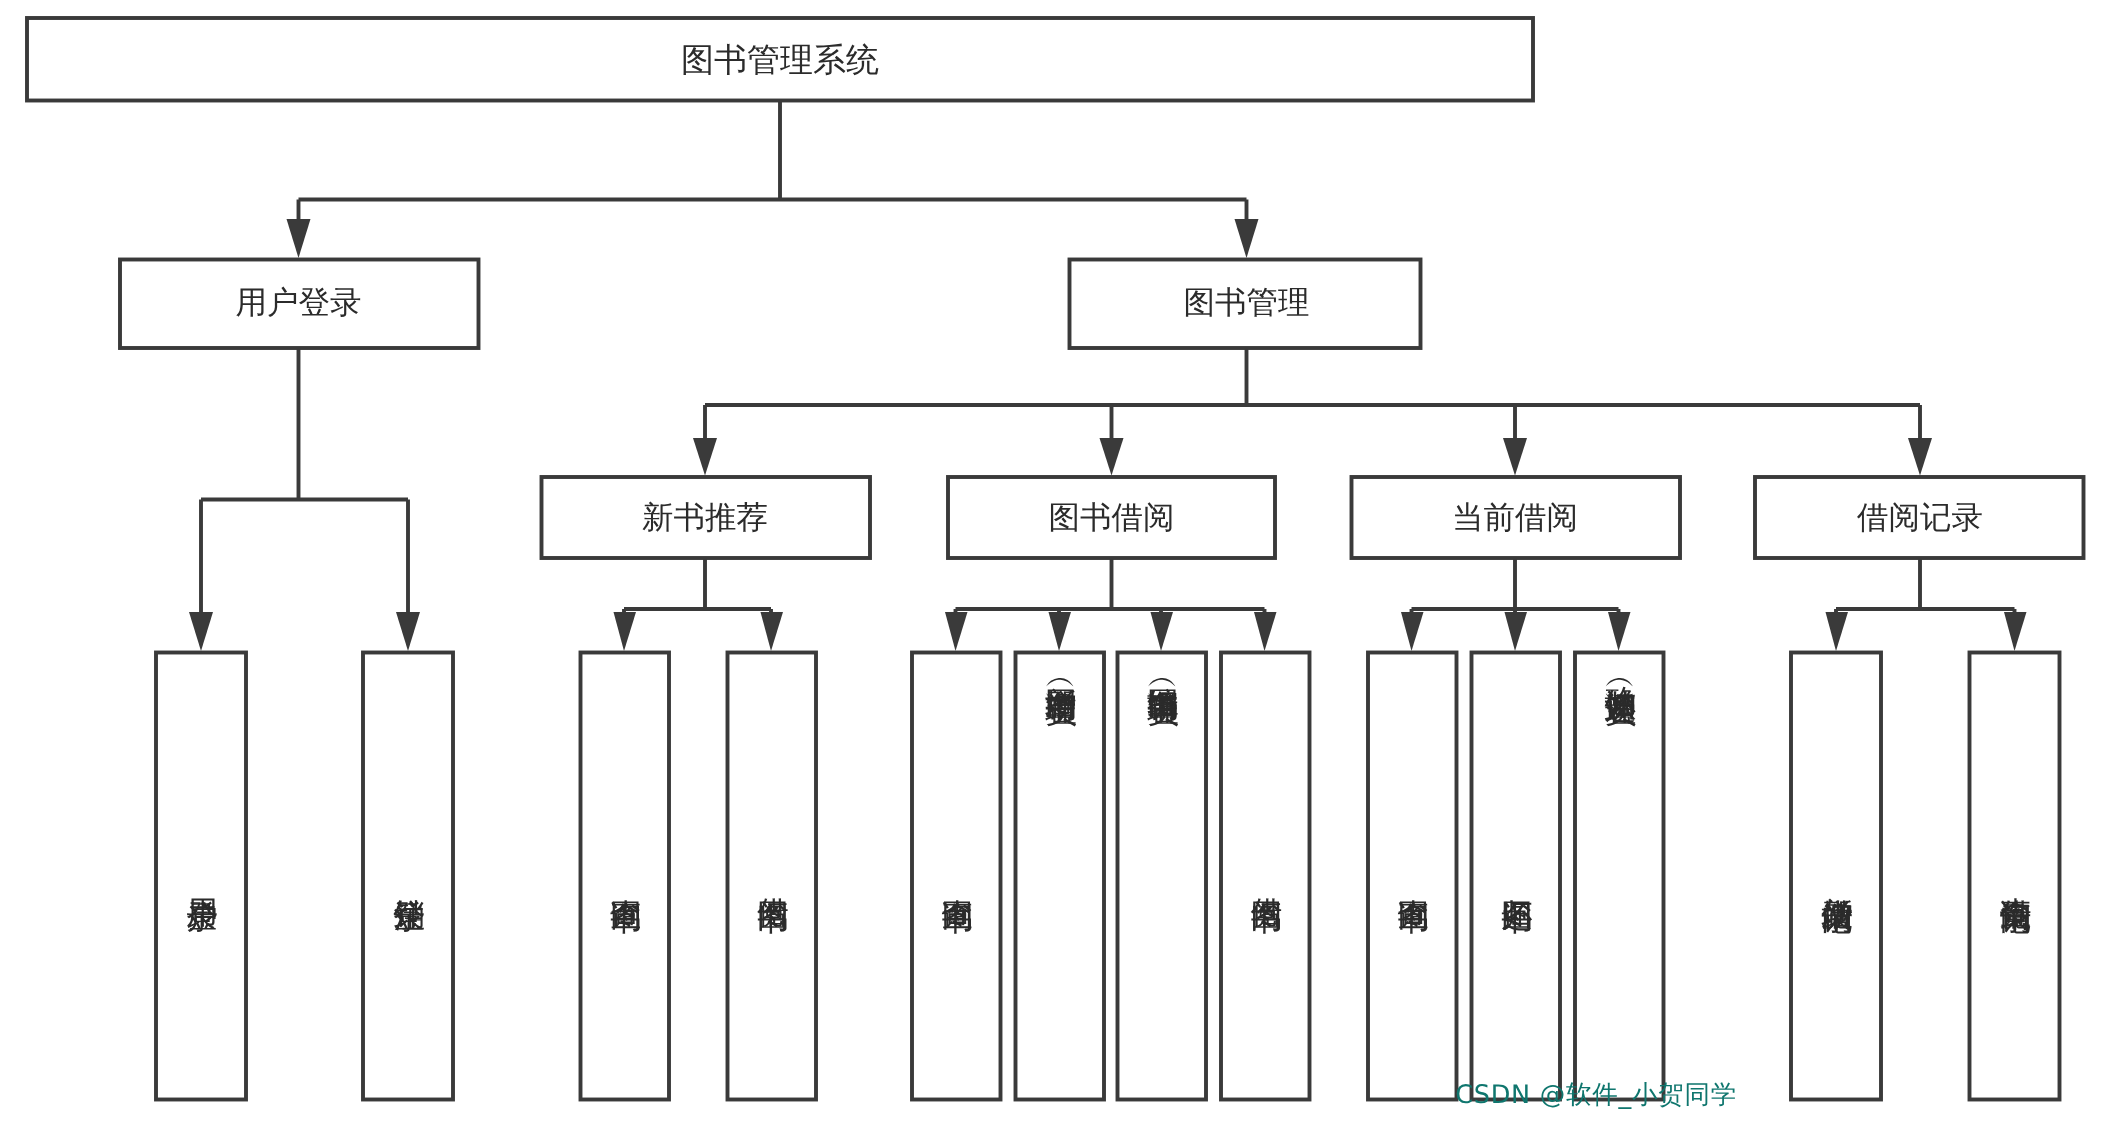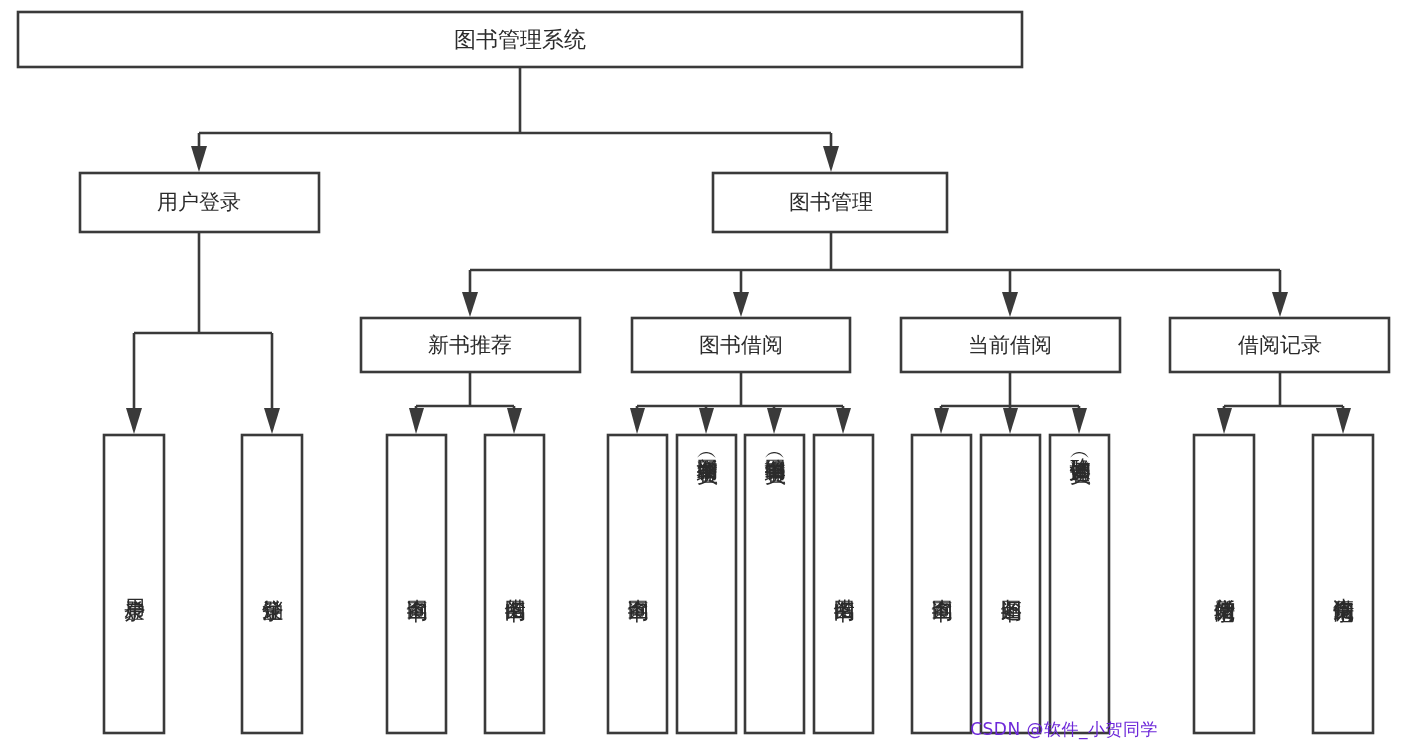--- a/index.html
+++ b/index.html
@@ -68,21 +68,21 @@
     letter-spacing: 1px;
     white-space: nowrap;
     text-align: center;
   }
   .watermark {
     position: absolute;
     right: 8px;
     bottom: 6px;
     font-family: "DejaVu Sans", "Liberation Sans", sans-serif;
     font-size: 17px;
-    color: #6d28d9;
+    color: #0f766e;
     white-space: nowrap;
     letter-spacing: 0.5px;
   }
 </style>
 </head>
 <body>
 
 <div id="diagram-root">
 
   <svg class="flow" viewBox="0 0 1405 747" xmlns="http://www.w3.org/2000/svg">

